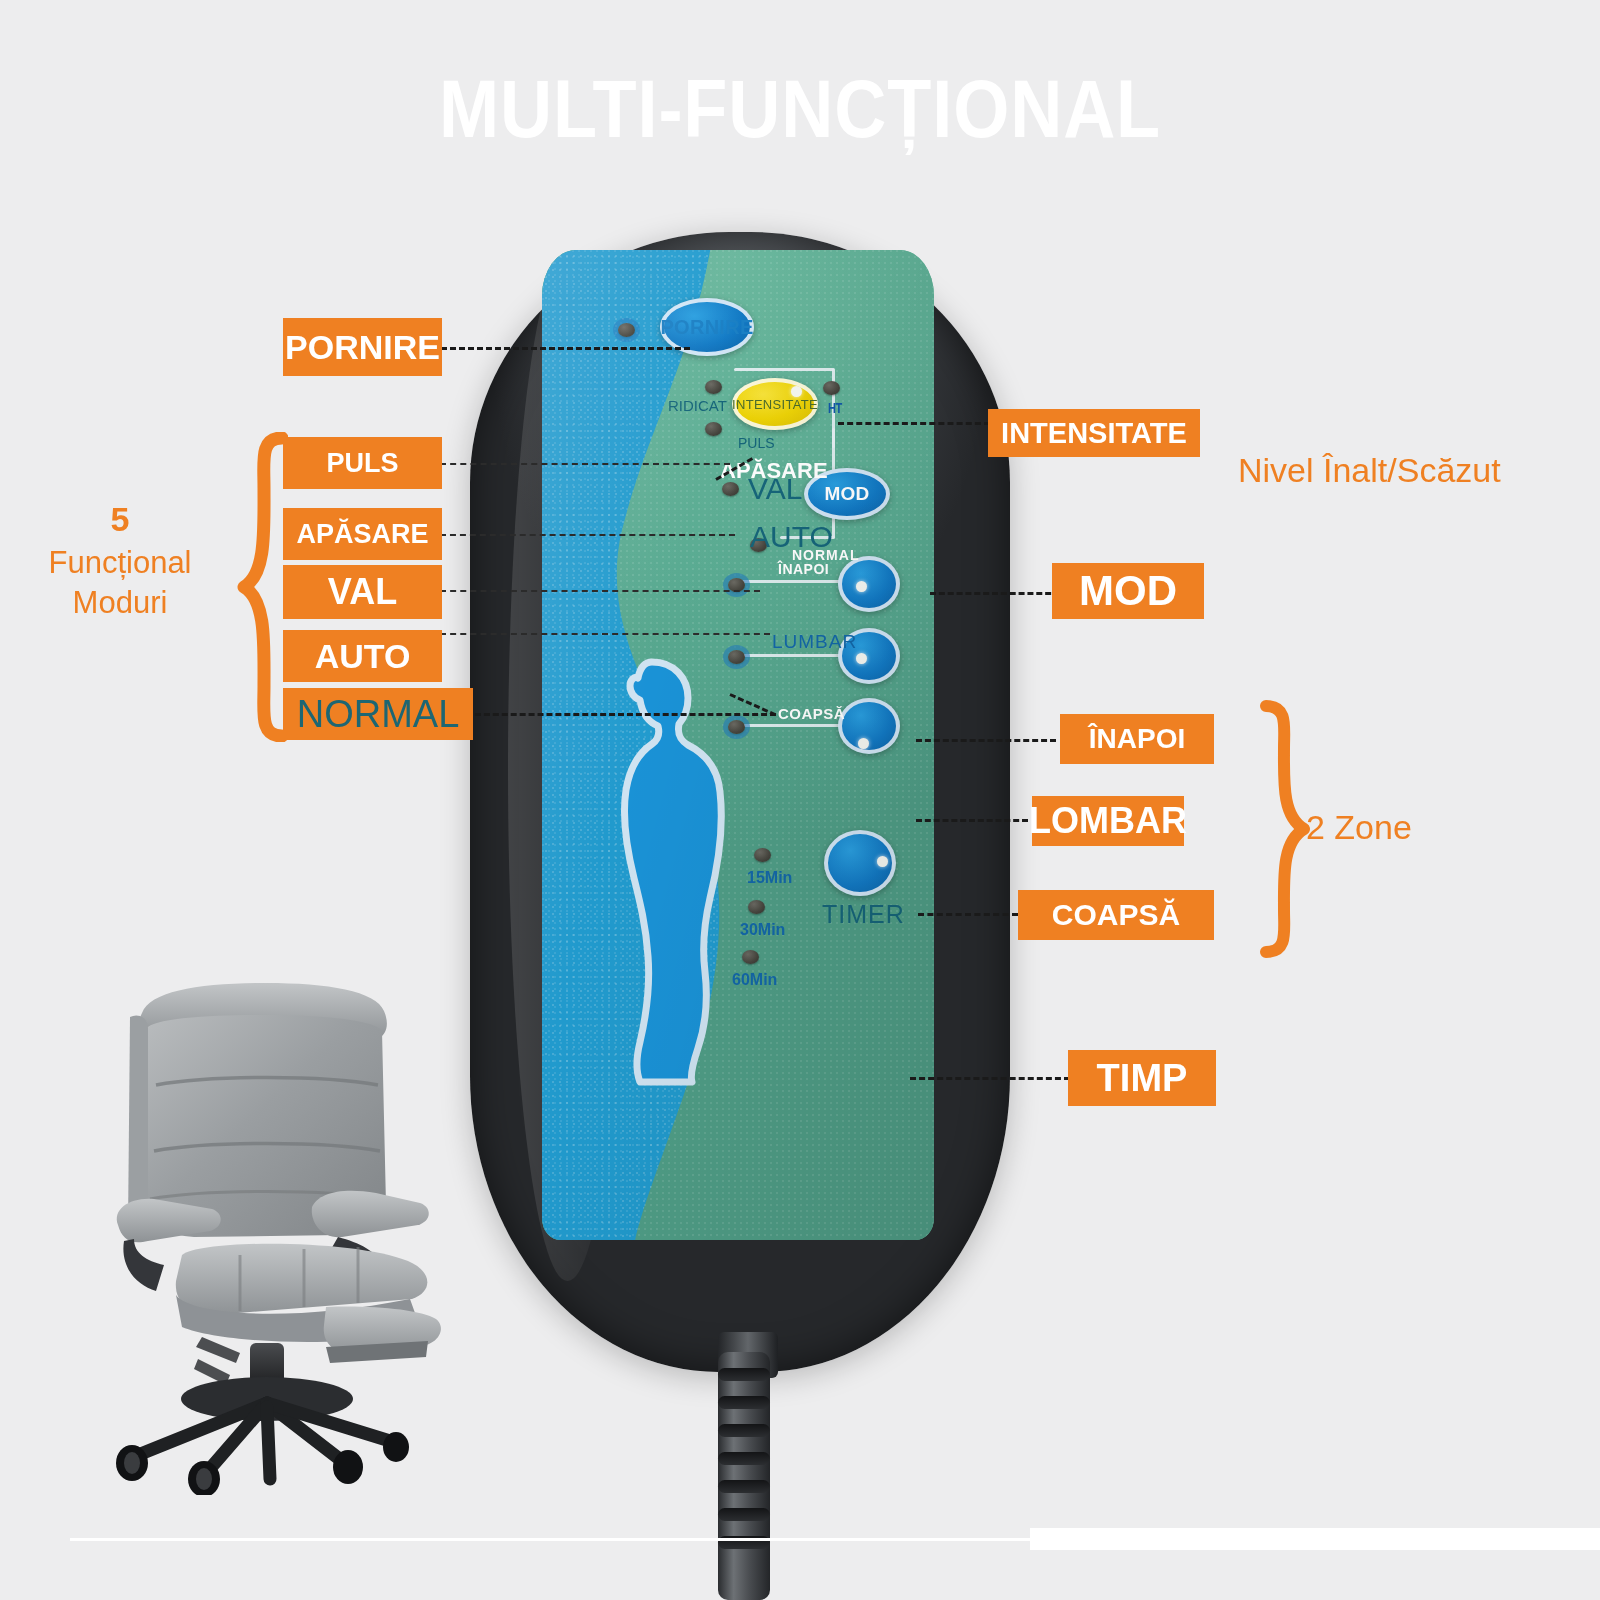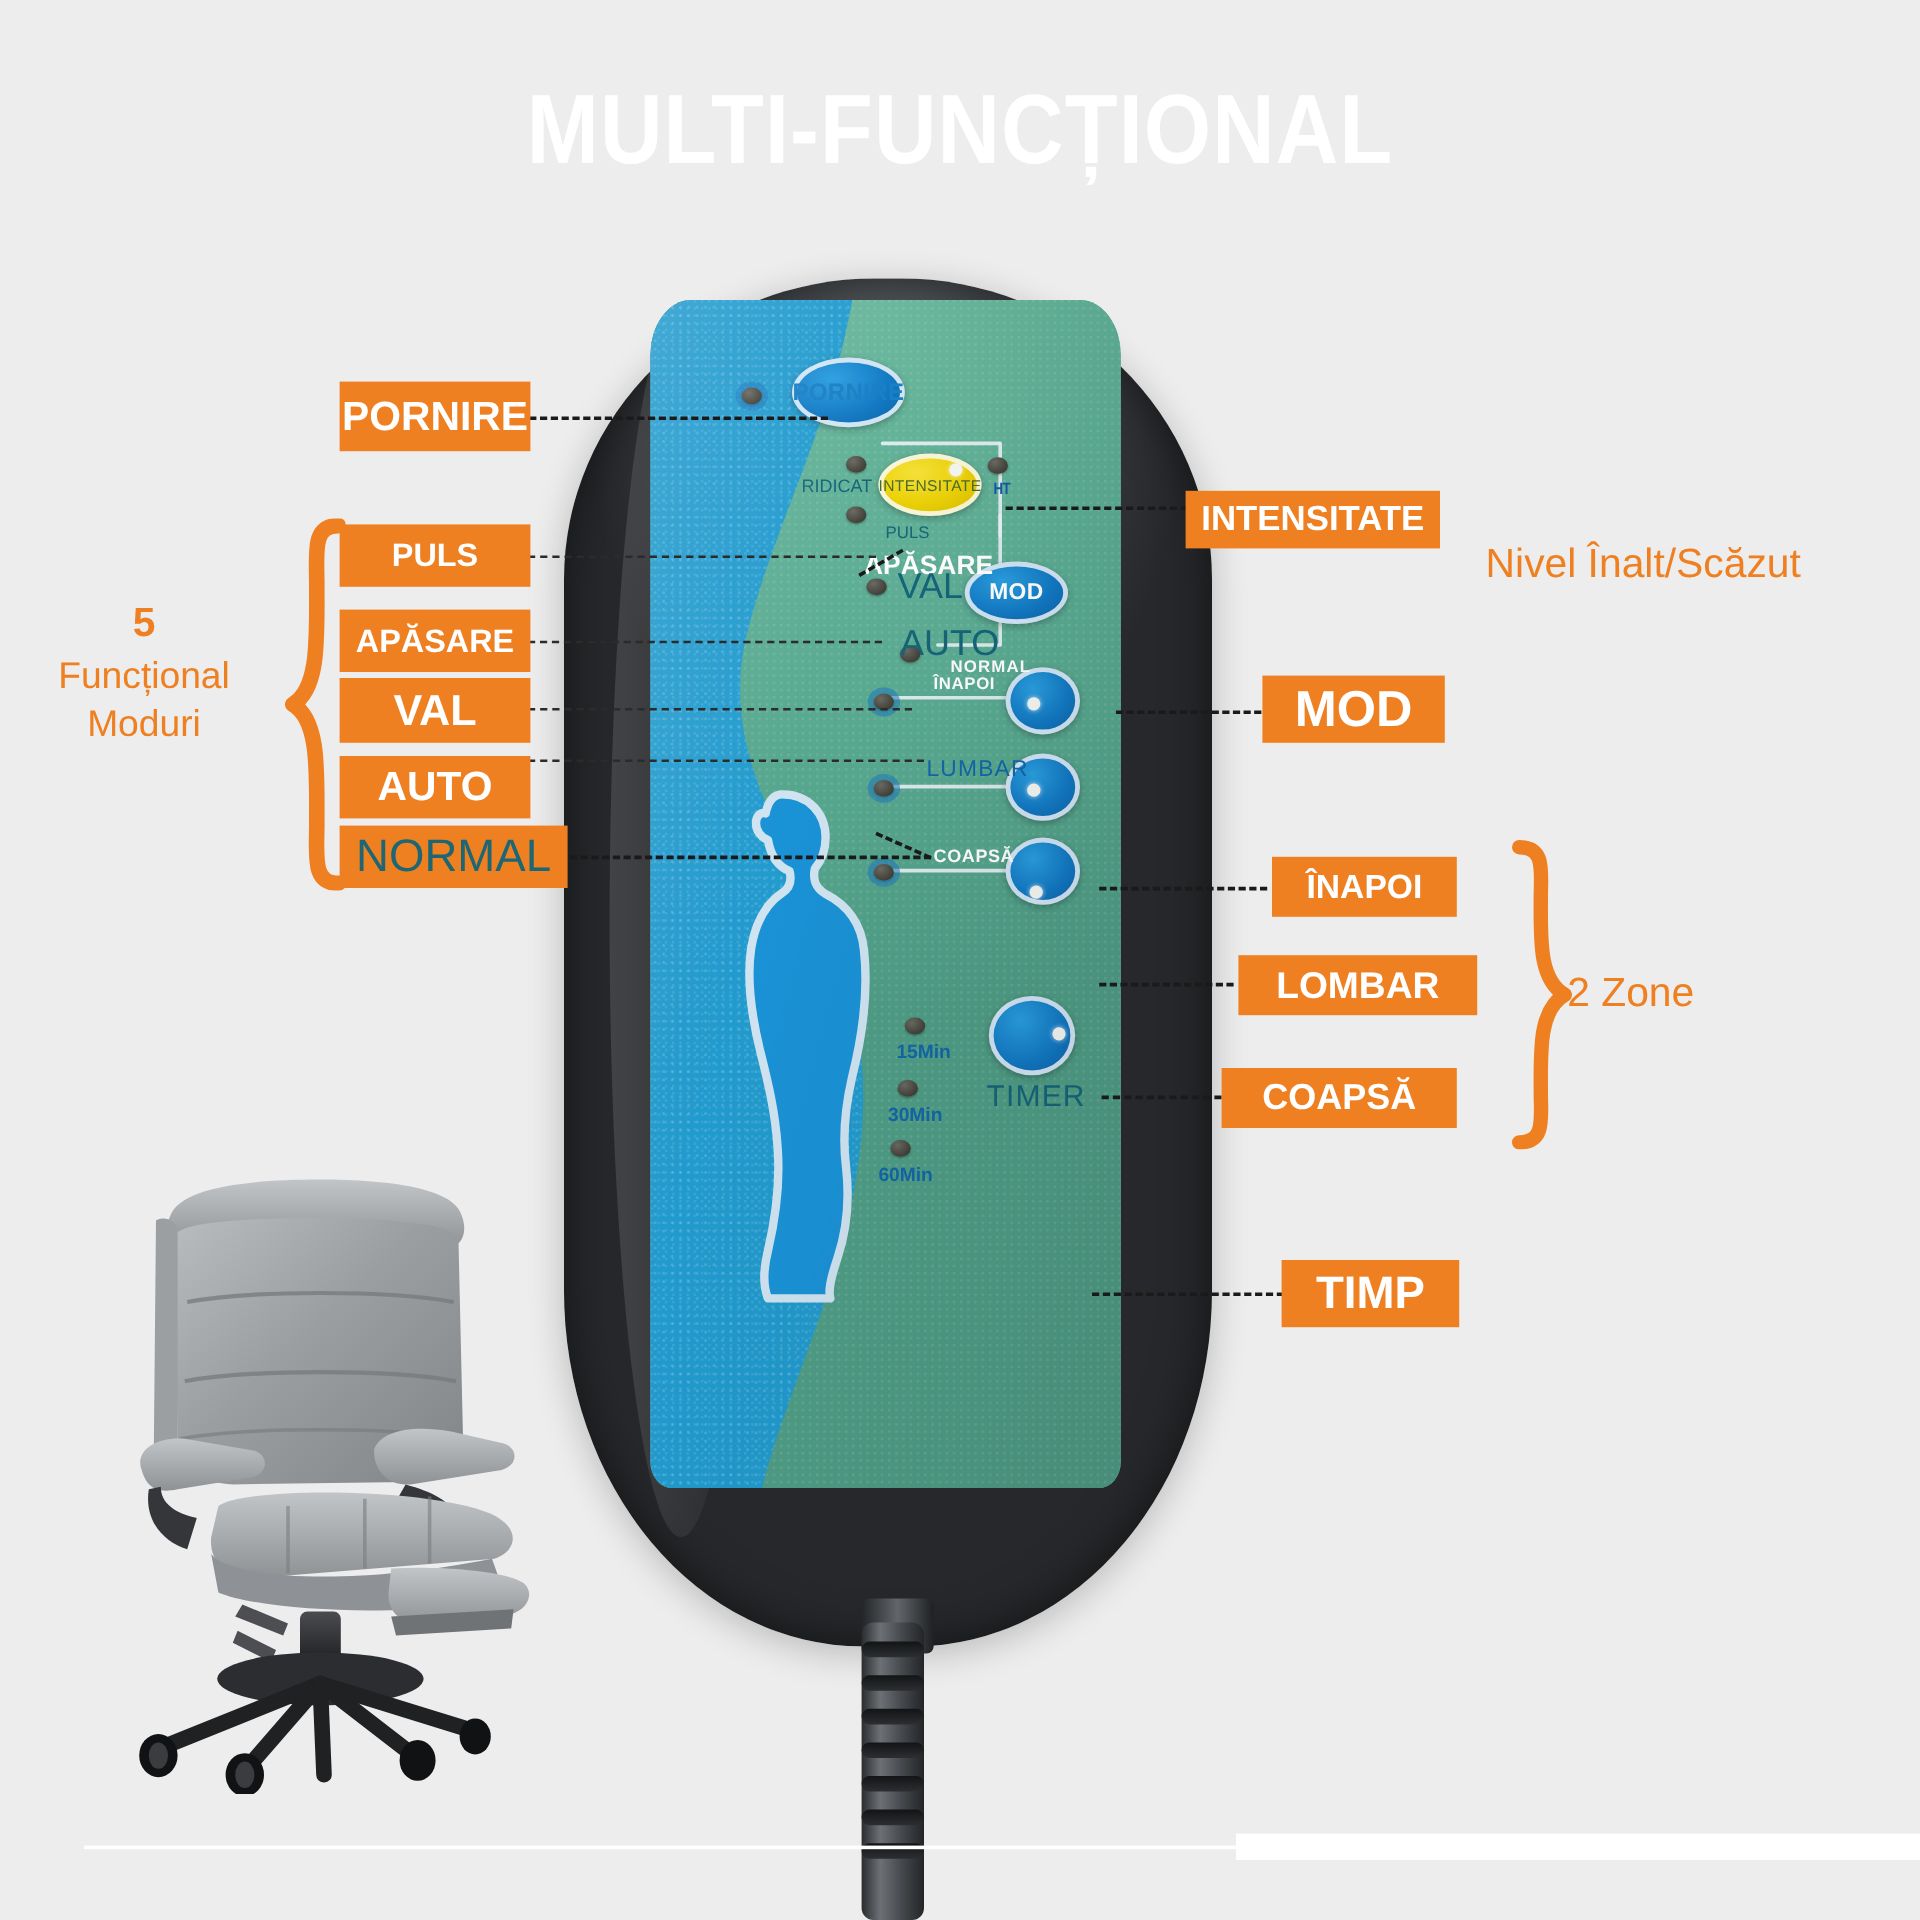--- a/index.html
+++ b/index.html
@@ -403,21 +403,21 @@
   </div>
   <div class="note" style="left:1238px;top:410px;font-size:34px;margin-top:41px;">Nivel Înalt/Scăzut</div>
 
   <div class="tag" style="left:1052px;top:563px;width:152px;height:56px;font-size:42px;">
     <span>MOD</span>
   </div>
 
   <div class="tag" style="left:1060px;top:714px;width:154px;height:50px;font-size:28px;">
     <span>ÎNAPOI</span>
   </div>
-  <div class="tag" style="left:1032px;top:796px;width:199px;height:50px;font-size:31px;">
+  <div class="tag" style="left:1032px;top:796px;width:152px;height:50px;font-size:36px;">
     <span>LOMBAR</span>
   </div>
   <div class="tag" style="left:1018px;top:890px;width:196px;height:50px;font-size:30px;">
     <span>COAPSĂ</span>
   </div>
 
   <svg class="brace" style="left:1256px;top:700px;" width="56" height="258" viewBox="0 0 56 258">
     <path d="M10 6 C32 6 28 26 28 48 C28 82 26 116 48 129 C26 142 28 176 28 210 C28 232 32 252 10 252" fill="none" stroke="#ef8022" stroke-width="12" stroke-linecap="round" stroke-linejoin="round"></path>
   </svg>
   <div class="note" style="left:1306px;top:808px;font-size:34px;">2 Zone</div>

